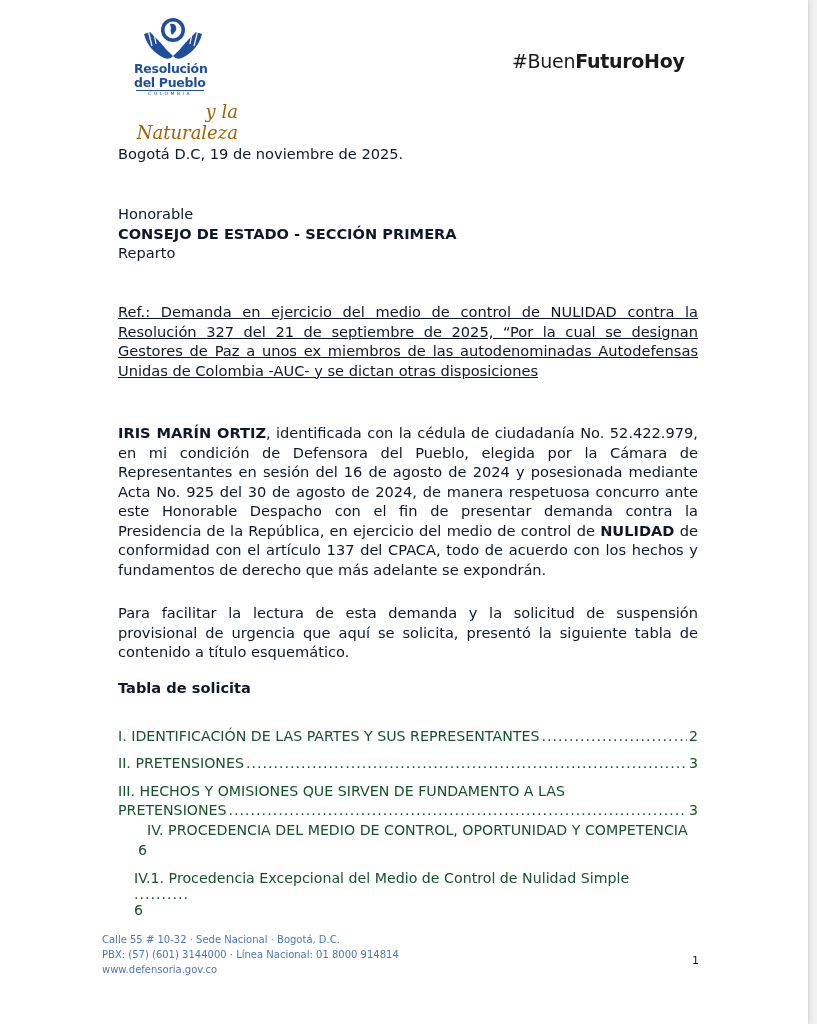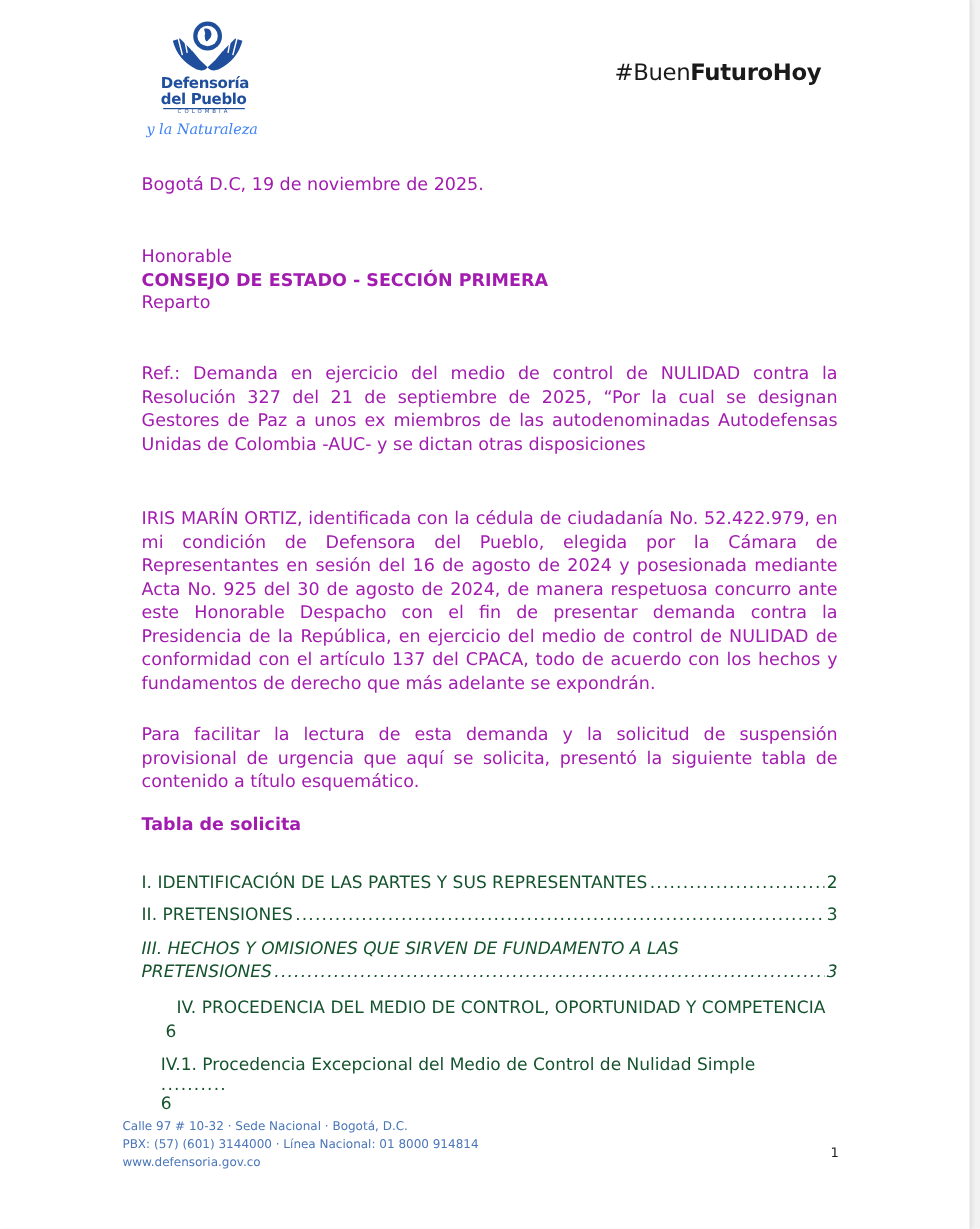--- a/index.html
+++ b/index.html
@@ -25,51 +25,51 @@
     color: #1f4f9c; font-size: 12.5px; line-height: 14px; letter-spacing: -0.3px;
     margin-left: 10px; text-align: left; width: 90px; margin-left: 26px;
   }
   .logo-country {
     font-size: 4.5px; letter-spacing: 2.5px; color: #1f4f9c;
     border-top: 1px solid #1f4f9c; width: 68px; margin-left: 28px; text-align: center;
     line-height: 6px;
   }
   .logo-tagline {
     font-family: "DejaVu Serif", serif; font-style: italic;
-    color: #3b82f6; font-size: 12px; margin-top: 4px; text-align: left; margin-left: 14px;
+    color: #a16207; font-size: 18px; margin-top: 4px; text-align: right; margin-left: 14px;
   }
   .hashtag {
     position: absolute; left: 512px; top: 50px;
     font-family: "DejaVu Sans", sans-serif; font-size: 19px; color: #1a1a1a;
     letter-spacing: -0.3px;
   }
   .hashtag .b1 { font-weight: bold; }
   .hashtag .b2 { font-weight: bold; }
   .text {
     position: absolute; left: 118px; width: 580px;
     font-family: "DejaVu Sans", sans-serif; font-size: 14.6px; line-height: 19.5px;
-    color: #a21caf;
+    color: #0f172a;
   }
   .justify { text-align: justify; text-align-last: left; }
   .date { top: 144px; }
   .addressee { top: 204px; }
   .addressee .bold { font-weight: bold; }
-  .ref { top: 302px; }
+  .ref { top: 302px; text-decoration: underline; }
   .intro { top: 423px; }
-  .intro b { font-weight: normal; }
+  .intro b { font-weight: bold; }
   .para2 { top: 603px; }
   .toc-title { top: 678px; font-weight: bold; }
   .toc { position: absolute; left: 118px; top: 728px; width: 580px;
     font-family: "DejaVu Sans", sans-serif; font-size: 14.2px; color: #14532d; }
   .toc-row { display: flex; align-items: baseline; height: 27px; }
   .toc-row .lbl { white-space: nowrap; }
   .toc-row .dots { flex: 1; overflow: hidden; white-space: nowrap; margin: 0 2px; letter-spacing: 1px; }
   .toc-row .dots::after { content: "................................................................................................................................................................."; }
   .toc-row .pg { white-space: nowrap; }
-  .toc-block { margin-bottom: 10px; line-height: 19px; font-style: italic; }
+  .toc-block { margin-bottom: 0; line-height: 19px; }
   .toc-iv { line-height: 20px; margin-bottom: 10px; }
   .toc-iv .pgline { padding-left: 20px; }
   .toc-sub { padding-left: 14px; display: flex; align-items: baseline; flex-direction: column; }
   .footer {
     position: absolute; left: 102px; top: 932px;
     font-family: "DejaVu Sans", sans-serif; font-size: 10px; line-height: 15px;
     color: #4a76b8;
   }
   .pagenum {
     position: absolute; left: 692px; top: 954px;
@@ -85,21 +85,21 @@
     <svg width="62" height="46" viewBox="0 0 62 46">
       <circle cx="31" cy="14" r="12" fill="#1f4f9c"></circle>
       <circle cx="31" cy="14" r="8.5" fill="#ffffff"></circle>
       <path d="M28 8 Q33 7 34 11 Q35 14 32 17 Q30 20 29 17 Q28 14 29 12 Z" fill="#1f4f9c"></path>
       <path d="M2 18 Q6 34 22 42 Q28 44 31 40 Q24 34 18 26 Q12 20 8 16 Z" fill="#1f4f9c"></path>
       <path d="M60 18 Q56 34 40 42 Q34 44 31 40 Q38 34 44 26 Q50 20 54 16 Z" fill="#1f4f9c"></path>
       <path d="M6 14 L10 30 M11 12 L14 28 M16 12 L18 26" stroke="#ffffff" stroke-width="1.2"></path>
       <path d="M56 14 L52 30 M51 12 L48 28 M46 12 L44 26" stroke="#ffffff" stroke-width="1.2"></path>
     </svg>
     <div class="logo-name">
-      <div>Defensoría</div>
+      <div>Resolución</div>
       <div>del Pueblo</div>
     </div>
     <div class="logo-country">COLOMBIA</div>
     <div class="logo-tagline">y la Naturaleza</div>
   </div>
 
   <div class="hashtag"><span>#Buen</span><span class="b1">Futuro</span><span class="b2">Hoy</span></div>
 
   <div class="text date">Bogotá D.C, 19 de noviembre de 2025.</div>
 
@@ -141,19 +141,19 @@
       <div class="pgline">6</div>
     </div>
     <div class="toc-sub">
       <span class="lbl" style="white-space:nowrap;">IV.1. Procedencia Excepcional del Medio de Control de Nulidad Simple</span>
       <span style="flex:1;overflow:hidden;white-space:nowrap;margin:0 2px;letter-spacing:1px;">..........</span>
       <span class="pg">6</span>
     </div>
   </div>
 
   <div class="footer">
-    <div>Calle 97 # 10-32 · Sede Nacional · Bogotá, D.C.</div>
+    <div>Calle 55 # 10-32 · Sede Nacional · Bogotá, D.C.</div>
     <div>PBX: (57) (601) 3144000 · Línea Nacional: 01 8000 914814</div>
     <div>www.defensoria.gov.co</div>
   </div>
 
   <div class="pagenum">1</div>
 </div>
 
 </body></html>

